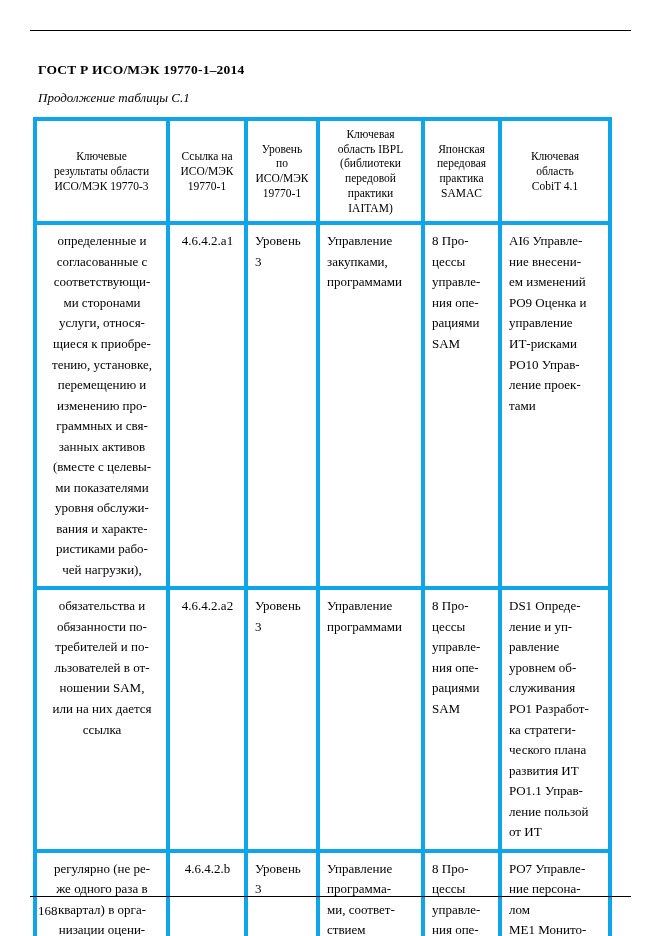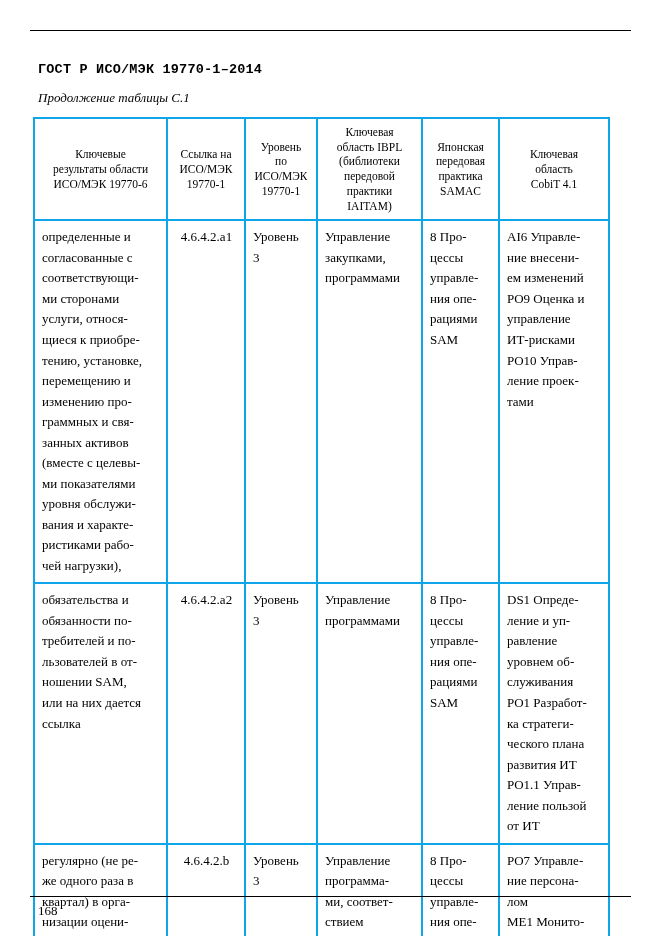--- a/index.html
+++ b/index.html
@@ -36,21 +36,20 @@
     height: 1px;
     background: #000;
   }
   .std-title {
     position: absolute;
     left: 38px;
     top: 62px;
     font-size: 13.5px;
     font-weight: bold;
     letter-spacing: 0.2px;
-    font-family: Liberation Mono, monospace;
   }
   .table-caption {
     position: absolute;
     left: 38px;
     top: 90px;
     font-size: 13px;
     font-style: italic;
   }
   .page-number {
     position: absolute;
@@ -61,40 +60,40 @@
   table.doc-table {
     position: absolute;
     left: 33px;
     top: 117px;
     width: 575px;
     border-collapse: collapse;
     table-layout: fixed;
   }
   table.doc-table th,
   table.doc-table td {
-    border: 2px solid #0ea5e9;
+    border: 4px solid #0ea5e9;
     vertical-align: top;
     padding: 0;
   }
   table.doc-table thead th {
     text-align: center;
     vertical-align: middle;
     font-weight: normal;
     font-size: 11.5px;
     line-height: 1.28;
     padding: 6px 4px;
     height: 82px;
     box-sizing: border-box;
   }
   table.doc-table tbody td {
     font-size: 13px;
     line-height: 1.58;
     padding: 6px 6px 6px 7px;
   }
-  td.c0 { width: 133px; }
+  td.c0 { width: 133px; text-align: center; }
   td.c1 { width: 78px; text-align: center; }
   td.c2 { width: 72px; }
   td.c3 { width: 105px; }
   td.c4 { width: 77px; }
   td.c5 { width: 110px; }
 
   th.h0 { width: 133px; }
   th.h1 { width: 78px; }
   th.h2 { width: 72px; }
   th.h3 { width: 105px; }
@@ -113,21 +112,21 @@
 
   <div class="std-title">ГОСТ Р ИСО/МЭК 19770-1–2014</div>
 
   <div class="table-caption">Продолжение таблицы С.1</div>
 
   <table class="doc-table">
     <thead>
       <tr>
         <th class="h0 multiline" style="white-space: pre-line;">Ключевые
 результаты области
-ИСО/МЭК 19770-6</th>
+ИСО/МЭК 19770-3</th>
         <th class="h1 multiline" style="white-space: pre-line;">Ссылка на
 ИСО/МЭК
 19770-1</th>
         <th class="h2 multiline" style="white-space: pre-line;">Уровень
 по
 ИСО/МЭК
 19770-1</th>
         <th class="h3 multiline" style="white-space: pre-line;">Ключевая
 область IBPL
 (библиотеки

